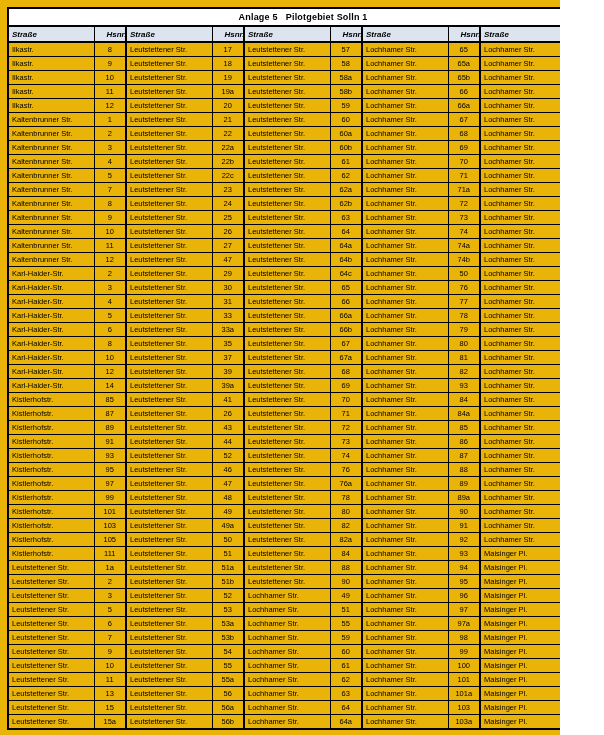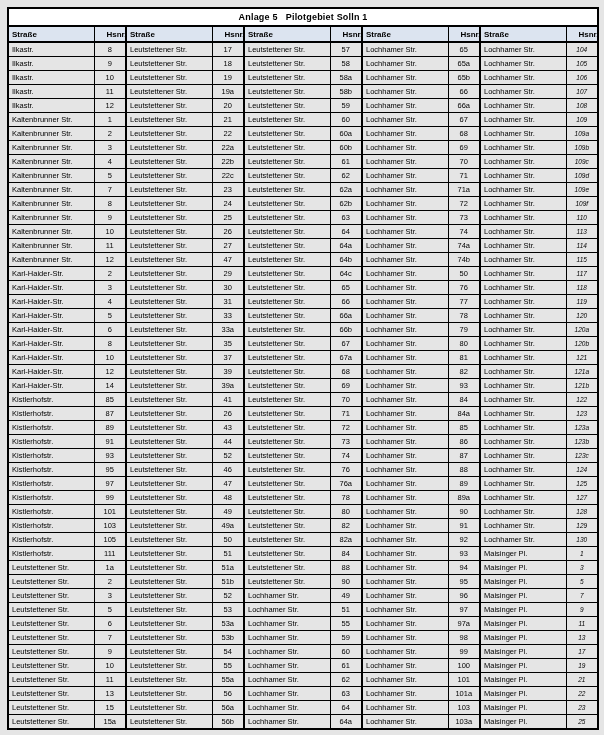--- a/index.html
+++ b/index.html
@@ -1,32 +1,32 @@
 <!DOCTYPE html>
 <html><head>
 <meta charset="utf-8">
 <style>
   html,body{margin:0;padding:0;background:#ffffff;}
   body{width:604px;height:735px;font-family:"Liberation Sans",sans-serif;-webkit-font-smoothing:antialiased;}
-  .sheet{position:relative;width:604px;height:735px;background:#e5e5e5;overflow:hidden;}
+  .sheet{position:relative;width:560px;height:735px;background:#eab308;overflow:hidden;}
   table.street-table{
     position:absolute;left:7px;top:7px;width:590px;
     border-collapse:collapse;table-layout:fixed;
     border:2px solid #000;
   }
   col.c-street{width:86px;}
   col.c-hsnr{width:32px;}
   tr.title-row td{
     height:16px;padding:0;text-align:center;vertical-align:middle;
     font-weight:bold;font-size:9px;letter-spacing:.2px;
     border-bottom:2px solid #000;white-space:pre;background:#ffffff;color:#000;
   }
   thead th{
     height:14px;padding:0 12px;background:#dce4f0;
-    font-weight:bold;font-size:8px;color:#000;
+    font-style:italic;font-weight:bold;font-size:8px;color:#000;
     border-bottom:2px solid #000;vertical-align:middle;overflow:hidden;white-space:nowrap;
   }
   thead th.h-street{text-align:left;padding-left:3px;border-left:2px solid #000;}
   thead th.h-hsnr{border-left:1px solid #000;}
   tbody td{
     height:13px;padding:0;line-height:13px;font-size:7.5px;color:#000;
     border-bottom:1px solid #000;overflow:hidden;white-space:nowrap;vertical-align:middle;
   }
   tbody td.d-street{text-align:left;padding-left:3px;border-left:2px solid #000;}
   tbody td.d-hsnr{text-align:center;border-left:1px solid #000;}

